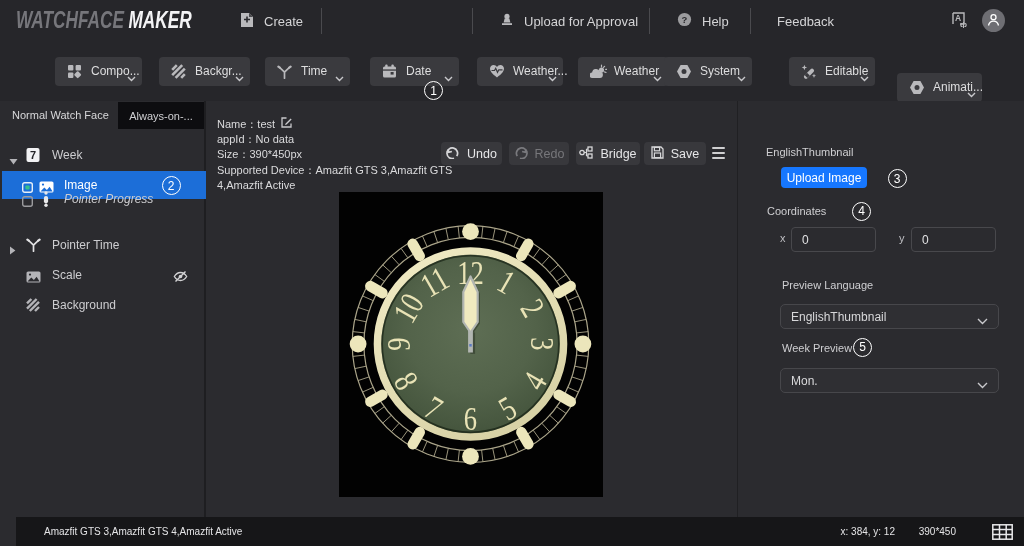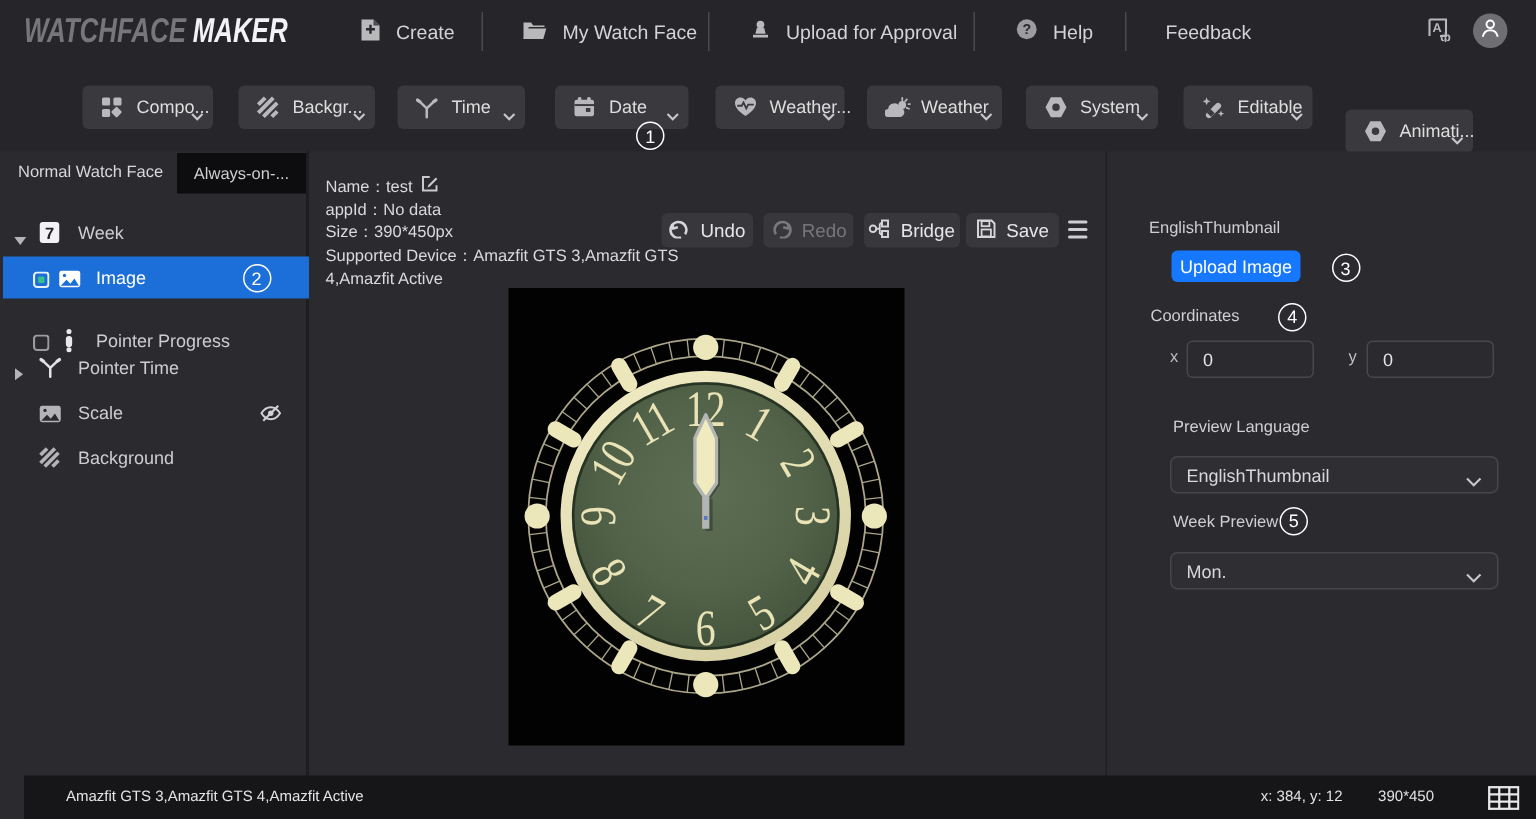--- a/index.html
+++ b/index.html
@@ -88,27 +88,20 @@
 
   <div class="nav-item abs" style="left:240px">
     <span><svg width="14" height="16" viewBox="0 0 14 16">
           <path d="M1 1h8l4 4v10H1z" fill="#b9b9bc"></path>
           <path d="M9 1l4 4H9z" fill="#4a4a4e"></path>
           <path d="M7 4.5v6M4 7.5h6" stroke="#2a2a2e" stroke-width="1.6"></path>
         </svg></span>
     <span>Create</span>
   </div>
   <div class="nav-div abs" style="left:321px"></div>
-  <div class="nav-item abs" style="left:348px">
-    <span><svg width="17" height="14" viewBox="0 0 17 14">
-          <path d="M1 2h5l1.5 2H15v1H4.5L2.5 12H1z" fill="#b9b9bc"></path>
-          <path d="M2.8 6h13.4l-2 7H.8z" fill="#b9b9bc"></path>
-        </svg></span>
-    <span>My Watch Face</span>
-  </div>
   <div class="nav-div abs" style="left:472px"></div>
   <div class="nav-item abs" style="left:500px">
     <span><svg width="14" height="14" viewBox="0 0 14 14">
           <circle cx="7" cy="3.4" r="2.6" fill="#b9b9bc"></circle>
           <path d="M4.6 5.5h4.8l1 4H3.6z" fill="#b9b9bc"></path>
           <rect x="2" y="10.2" width="10" height="1.8" fill="#b9b9bc"></rect>
         </svg></span>
     <span>Upload for Approval</span>
   </div>
   <div class="nav-div abs" style="left:649px"></div>
@@ -203,21 +196,21 @@
               <path d="M11.5 1.2v1.6M15.7 5.4h1.6M14.6 2.3l-1.1 1.1M16 8.5l-1.5-.6"></path>
             </g>
             <circle cx="11.5" cy="6" r="2.6" fill="#b9b9bc"></circle>
             <path d="M2.5 14a2.7 2.7 0 01-.4-5.4 4 4 0 017.8-.9A2.9 2.9 0 019.6 14z" fill="#b9b9bc"></path>
           </svg></span>
         <span class="tlabel">Weather</span>
         <span class="tchev"><svg width="9" height="6" viewBox="0 0 9 6">
             <path d="M1 1l3.5 3.5L8 1" fill="none" stroke="#c9c9cc" stroke-width="1.4"></path>
           </svg></span>
       </div>
-      <div class="tbtn abs" style="left: 684px; width: 88px;">
+      <div class="tbtn abs" style="left: 664px; width: 88px;">
         <span class="ticon"><svg width="16" height="15" viewBox="0 0 16 15">
             <path fill-rule="evenodd" d="M4.6.9h6.8L15 7.5l-3.6 6.6H4.6L1 7.5zM8 10a2.5 2.5 0 100-5 2.5 2.5 0 000 5z" fill="#b9b9bc"></path>
           </svg></span>
         <span class="tlabel">System</span>
         <span class="tchev"><svg width="9" height="6" viewBox="0 0 9 6">
             <path d="M1 1l3.5 3.5L8 1" fill="none" stroke="#c9c9cc" stroke-width="1.4"></path>
           </svg></span>
       </div>
       <div class="tbtn abs" style="left: 789px; width: 86px;">
         <span class="ticon"><svg width="16" height="16" viewBox="0 0 16 16">
@@ -266,21 +259,21 @@
             <rect x="0.7" y="0.7" width="9.6" height="9.6" rx="2" fill="none" stroke="#e8f0f8" stroke-width="1.4"></rect>
             <rect x="3.4" y="3.4" width="4.2" height="4.2" rx="0.8" fill="#35c08e"></rect>
           </svg></span>
         <span class="ticn" style="left:37px; top:8px"><svg width="15" height="12" viewBox="0 0 15 12">
             <rect x="0.5" y="0.5" width="14" height="11" rx="1.6" fill="#ffffff"></rect>
             <circle cx="4" cy="3.6" r="1.1" fill="#1c6ed8"></circle>
             <path d="M1.5 10.5l3.8-4 2.6 2.6 2.7-3.4 3 4.8z" fill="#1c6ed8"></path>
           </svg></span>
         <span class="tlbl" style="left:62px">Image</span>
       </div>
-      <div class="trow abs" style="top: 112px;">
+      <div class="trow abs" style="top: 84px; font-style: italic;">
         <span class="ticn" style="left:20px; top:8px"><svg width="11" height="11" viewBox="0 0 11 11">
             <rect x="0.7" y="0.7" width="9.6" height="9.6" rx="2" fill="none" stroke="#9c9c9f" stroke-width="1.4"></rect>
           </svg></span>
         <span class="ticn" style="left:41px; top:6px"><svg width="6" height="16" viewBox="0 0 6 16">
             <circle cx="3" cy="2" r="1.7" fill="#e8e8ea"></circle>
             <rect x="0.9" y="5" width="4.2" height="7.4" rx="2.1" fill="#e8e8ea"></rect>
             <circle cx="3" cy="14.2" r="1.7" fill="#e8e8ea"></circle>
           </svg></span>
         <span class="tlbl" style="left:62px">Pointer Progress</span>
       </div>

